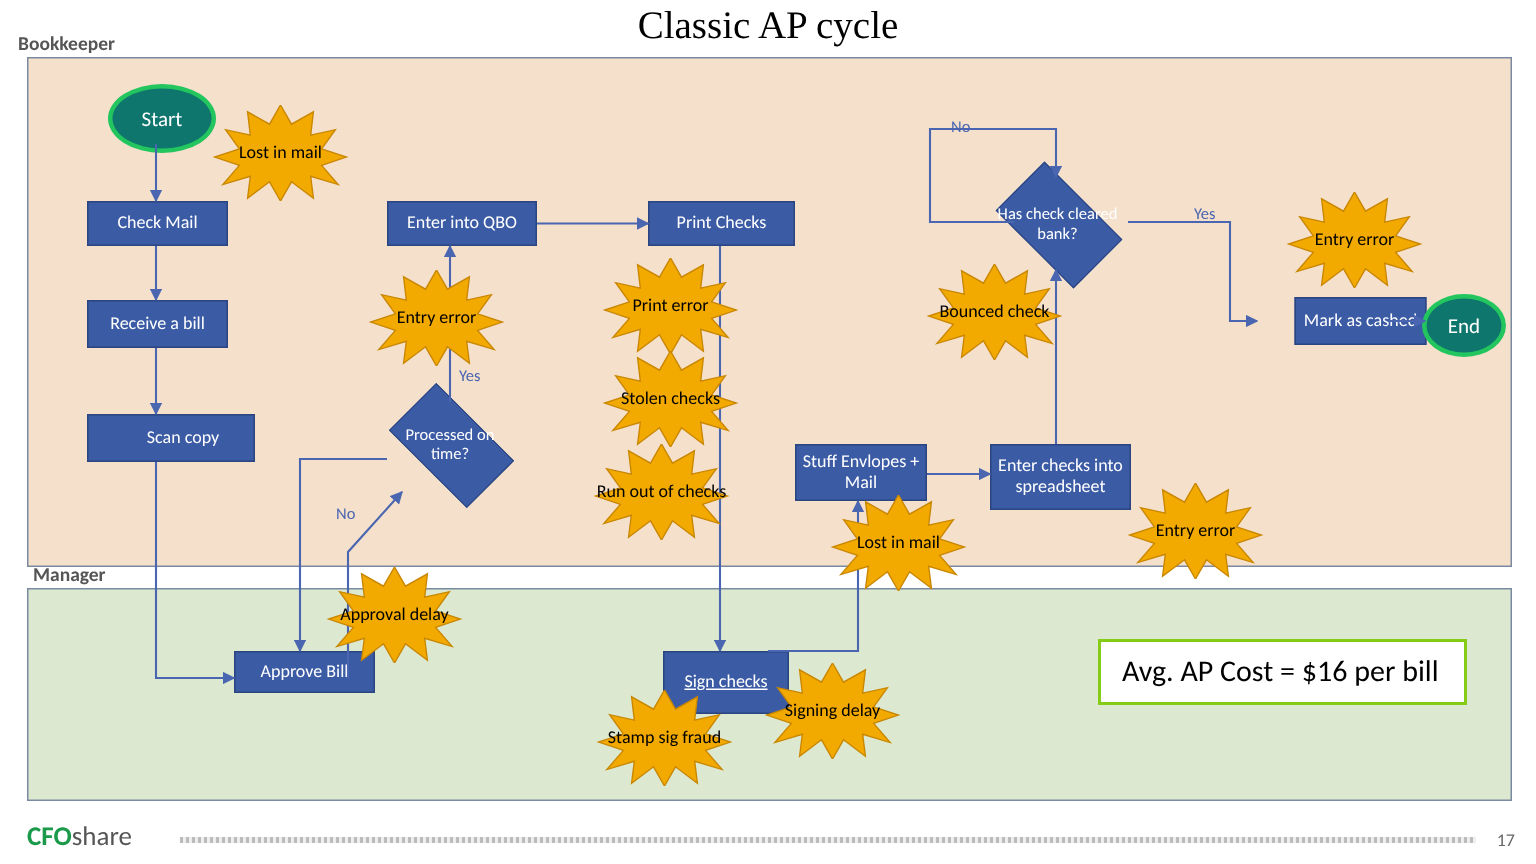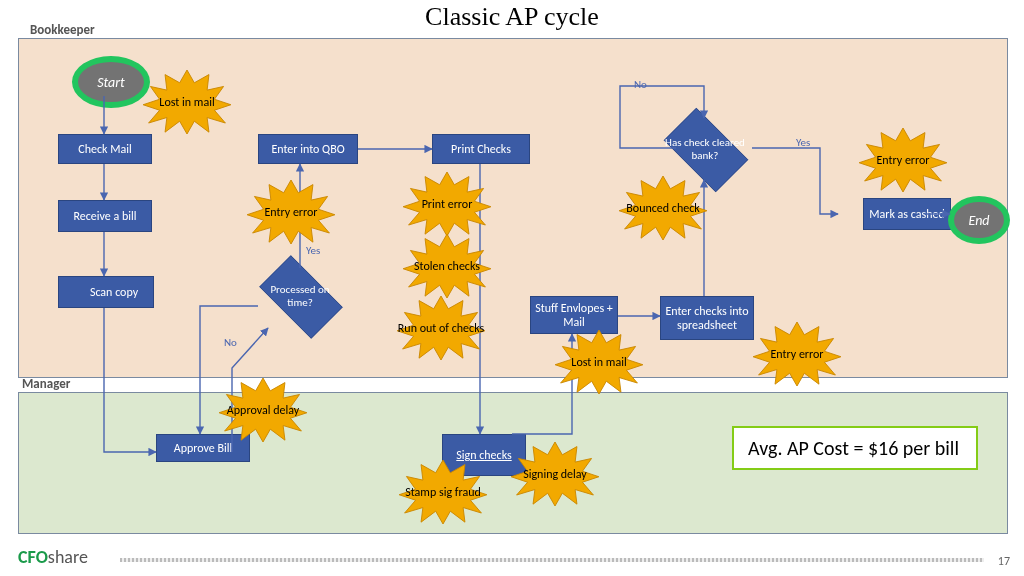--- a/index.html
+++ b/index.html
@@ -37,29 +37,28 @@
     display: flex;
     align-items: center;
     justify-content: center;
     text-align: center;
     padding: 4px;
     box-sizing: border-box;
     border: 1px solid #2a4580;
   }
   .terminator {
     position: absolute;
-    background: #737373;
+    background: #0f766e;
     color: #fff;
     font-size: 14px;
     display: flex;
     align-items: center;
     justify-content: center;
     border-radius: 50%;
-    border: 6px solid #22c55e;
-    font-style: italic;
+    border: 3px solid #22c55e;
   }
   .decision {
     position: absolute;
     width: 100px; height: 60px;
   }
   .decision .diamond {
     position: absolute;
     top: 0; left: 0; width: 100%; height: 100%;
     background: #3b5ba5;
     transform: rotate(45deg) scale(0.72, 0.72);
@@ -122,21 +121,21 @@
   .connectors line, .connectors polyline {
     stroke: #4a66b0; stroke-width: 1.4; fill: none;
     marker-end: url(#arrow);
   }
 </style>
 </head>
 <body>
 
 <div class="title">Classic AP cycle</div>
 
-<div class="lane-label" style="left:30px; top:22px;">Bookkeeper</div>
+<div class="lane-label" style="left:12px; top:22px;">Bookkeeper</div>
 <div class="lane book"></div>
 <div class="lane-label" style="left:22px; top:376px;">Manager</div>
 <div class="lane mgr"></div>
 
 <svg class="connectors">
   <defs>
     <marker id="arrow" viewBox="0 0 10 10" refX="9" refY="5" markerWidth="6" markerHeight="6" orient="auto">
       <path d="M0,0 L10,5 L0,10 z" fill="#4a66b0"></path>
     </marker>
   </defs>
@@ -169,21 +168,21 @@
 
   <polyline points="752,148 820,148 820,214 838,214"></polyline>
 
   <line x1="926" y1="214" x2="950" y2="214"></line>
 </svg>
 
 <div class="terminator" style="left:72px; top:56px; width:66px; height:40px;">Start</div>
 
 <div class="rect" style="left:58px; top:134px; width:94px; height:30px;">Check Mail</div>
 <div class="rect" style="left:58px; top:200px; width:94px; height:32px;">Receive a bill</div>
-<div class="rect" style="left:58px; top:276px; width:96px; height:32px;padding-left:20px;">Scan copy</div>
+<div class="rect" style="left:58px; top:276px; width:112px; height:32px;padding-left:20px;">Scan copy</div>
 
 <div class="rect" style="left:156px; top:434px; width:94px; height:28px;">Approve Bill</div>
 
 <div class="decision" style="left:250px; top:266px;">
   <div class="diamond"></div>
   <div class="dlabel">Processed on time?</div>
 </div>
 
 <div class="rect" style="left:258px; top:134px; width:100px; height:30px;">Enter into QBO</div>
 <div class="rect" style="left:432px; top:134px; width:98px; height:30px;">Print Checks</div>

